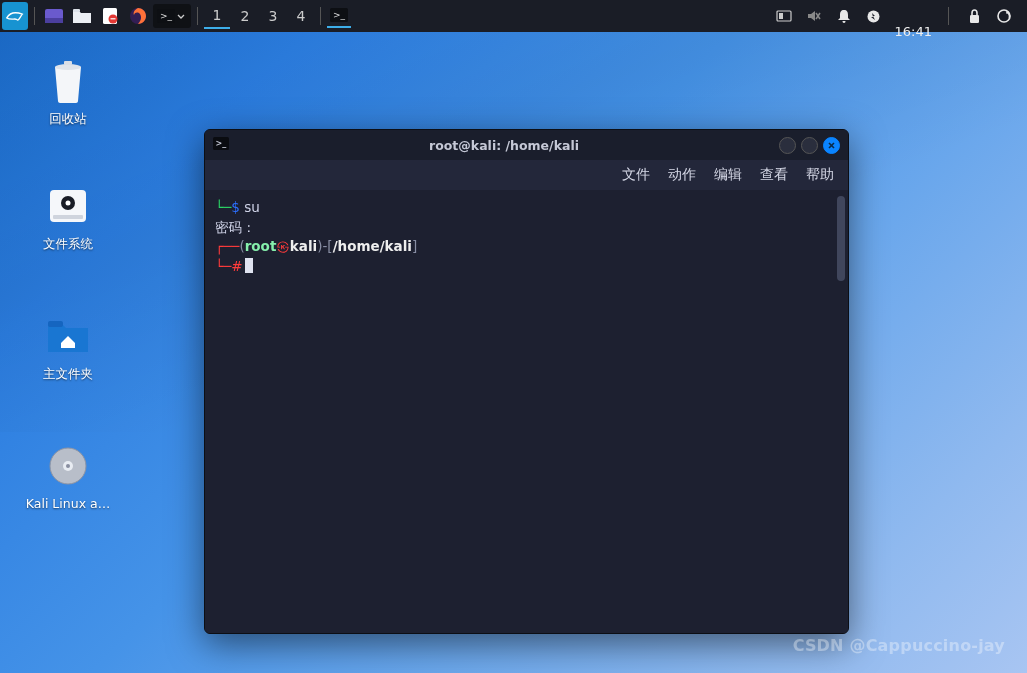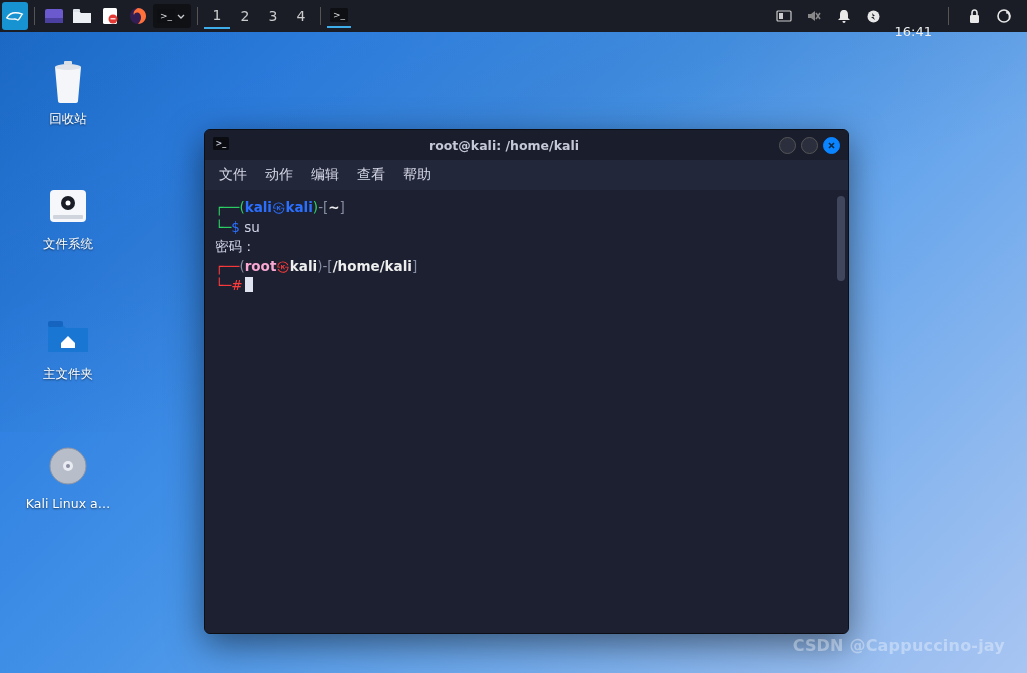--- a/index.html
+++ b/index.html
@@ -159,20 +159,21 @@
     .window-btn.close { background: #0a84ff; border-color:#0a84ff; }
     .menubar {
       height: 30px;
       display: flex;
       align-items: center;
       gap: 18px;
       padding: 0 14px;
       color: #d5d8e6;
       font-size: 14px;
       background: #23273a;
+      justify-content: flex-end;
     }
     .term-body {
       flex: 1;
       background: #1d2030;
       padding: 8px 10px;
       font-family: "DejaVu Sans Mono", "Consolas", monospace;
       font-size: 13.5px;
       color: #d0d4e8;
       line-height: 1.45;
       position: relative;
@@ -181,21 +182,21 @@
       position: absolute;
       right: 3px;
       top: 6px;
       width: 8px;
       height: 85px;
       background: #40465c;
       border-radius: 4px;
     }
     .c-paren { color: #2bd465; }
     .c-user { color: #2b6fff; font-weight: bold; }
-    .c-root { color: #f9a8d4; font-weight: bold; }
+    .c-root { color: #86efac; font-weight: bold; }
     .c-at { color: #2b6fff; }
     .c-at-root { color: #ff3b3b; }
     .c-dash { color: #888ea4; }
     .c-bracket { color: #888ea4; }
     .c-tilde { color: #eee; font-weight: bold; }
     .c-path { color: #eee; font-weight: bold; }
     .c-prompt { color: #2b6fff; }
     .c-prompt-root { color: #ff3b3b; }
     .c-cmd { color: #d0d4e8; }
     .cursor-blk {
@@ -400,23 +401,20 @@
     </div>
     <div class="menubar">
       <span>文件</span>
       <span>动作</span>
       <span>编辑</span>
       <span>查看</span>
       <span>帮助</span>
     </div>
     <div class="term-body">
       <div>
-        <span class="c-paren">┌──(</span><span class="c-user">kali</span><span class="c-at">㉿</span><span class="c-user">kali</span><span class="c-paren">)</span><span class="c-dash">-</span><span class="c-bracket">[</span><span class="c-tilde">~</span><span class="c-bracket">]</span>
-      </div>
-      <div>
         <span class="c-paren">└─</span><span class="c-prompt">$</span> <span class="c-cmd">su</span>
       </div>
       <div>
         <span>密码：</span>
       </div>
       <div>
         <span class="c-prompt-root">┌──</span><span class="c-paren" style="color:#888ea4">(</span><span class="c-root">root</span><span class="c-at-root">㉿</span><span style="color:#eee;font-weight:bold">kali</span><span class="c-paren" style="color:#888ea4">)</span><span class="c-dash">-</span><span class="c-bracket">[</span><span class="c-path">/home/kali</span><span class="c-bracket">]</span>
       </div>
       <div>
         <span class="c-prompt-root">└─</span><span class="c-prompt-root">#</span><span class="cursor-blk"></span>

